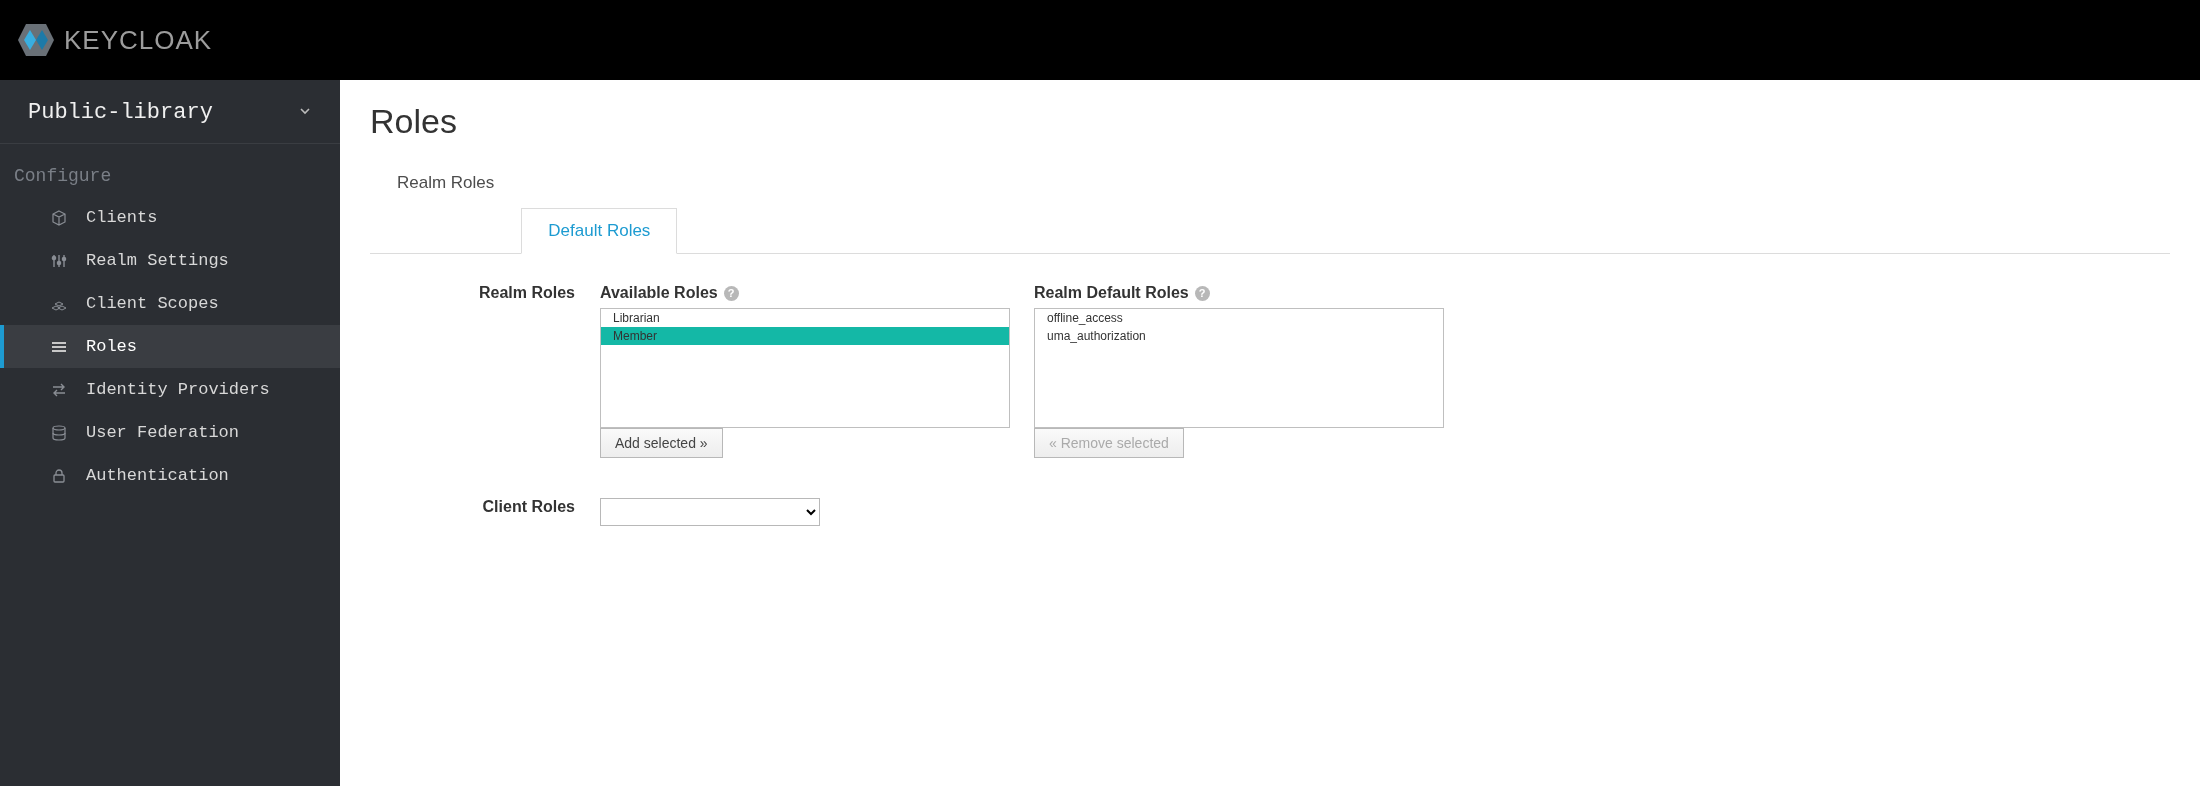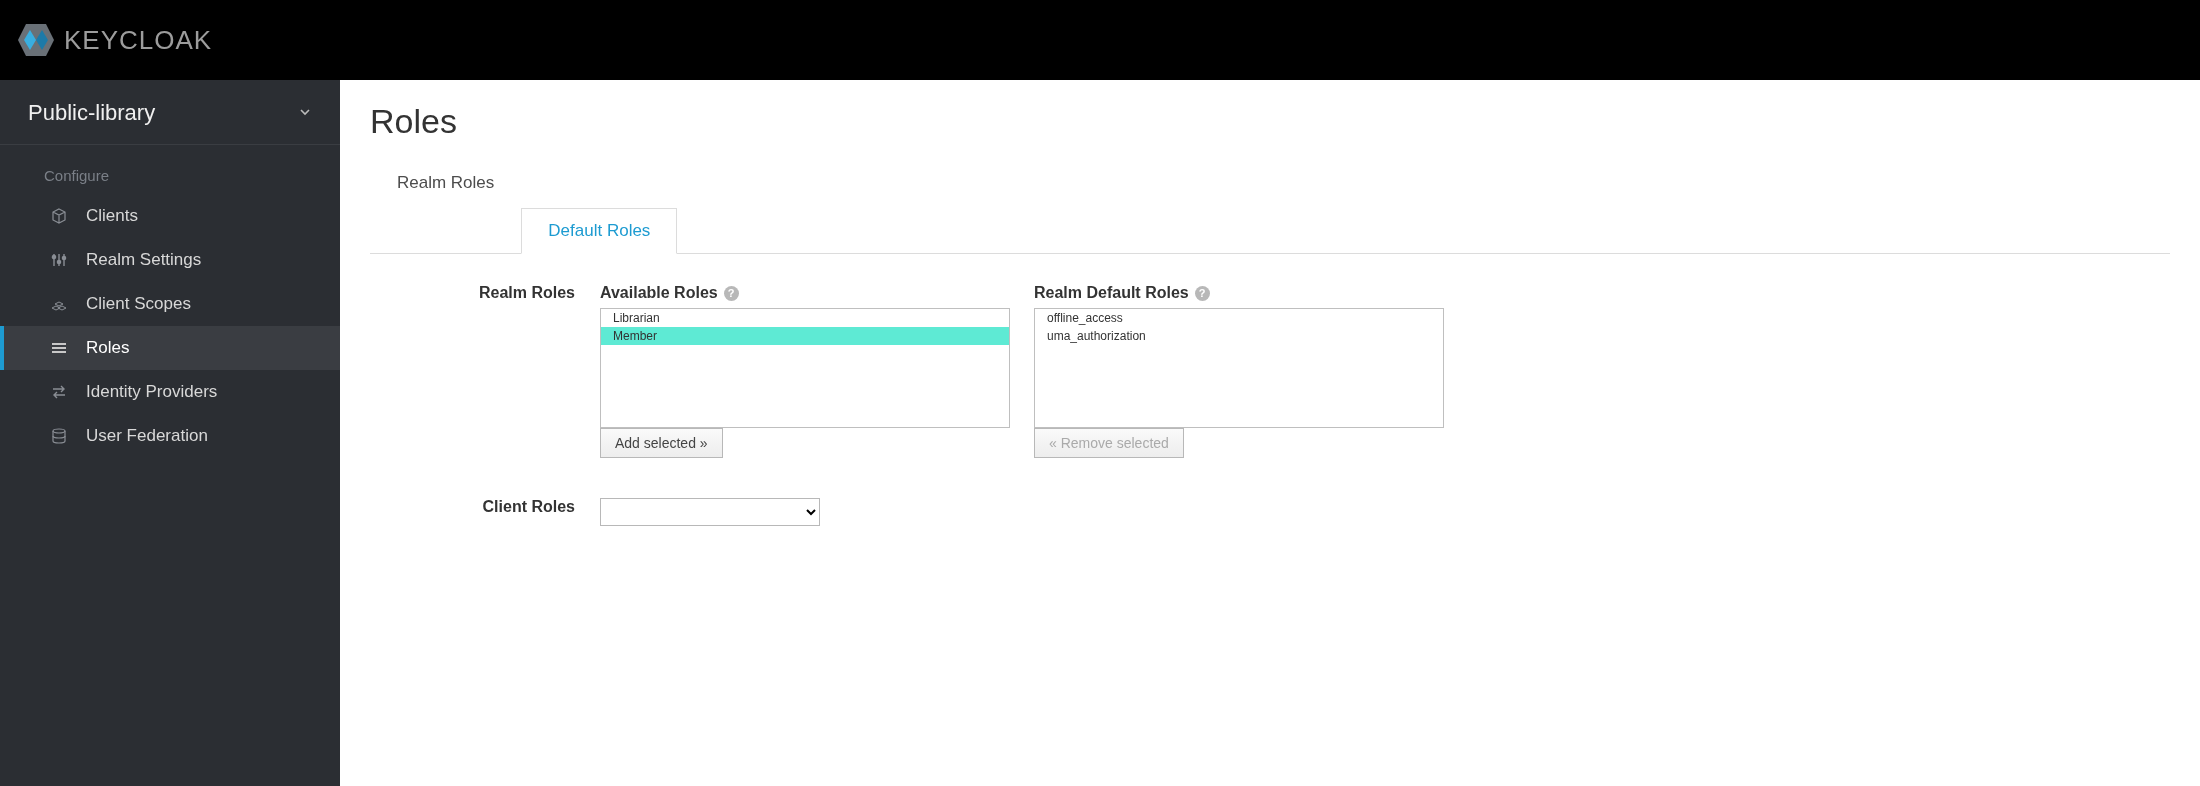--- a/index.html
+++ b/index.html
@@ -5,26 +5,26 @@
 * { box-sizing: border-box; margin: 0; padding: 0; }
 body { font-family: "Helvetica Neue", Helvetica, Arial, sans-serif; font-size: 14px; color: #333; background: #fff; }
 
 .header { background: #000; height: 80px; display: flex; align-items: center; padding-left: 16px; }
 .logo { display: flex; align-items: center; gap: 8px; }
 .logo-icon { width: 40px; height: 40px; }
 .logo-text { color: #9c9c9c; font-size: 26px; font-weight: 400; letter-spacing: 1px; }
 
 .container { display: flex; min-height: calc(786px - 80px); }
 
-.sidebar { width: 340px; background: #2b2e33; color: #ccc; flex-shrink: 0; }
+.sidebar { width: 340px; background: #2b2e33; color: #ccc; flex-shrink: 0; font-family: Liberation Mono, monospace; }
 .realm-selector { padding: 20px 28px 18px; display: flex; justify-content: space-between; align-items: center; border-bottom: 1px solid #3a3d42; cursor: pointer; }
 .realm-name { color: #f0f0f0; font-size: 22px; font-weight: 300; }
 .realm-chevron { color: #bbb; font-size: 14px; }
 
-.sidebar-section-label { color: #7a7f87; font-size: 15px; padding: 22px 44px 10px; }
+.sidebar-section-label { color: #7a7f87; font-size: 18px; padding: 22px 14px 10px; }
 
 .nav-item { display: flex; align-items: center; gap: 18px; padding: 12px 28px 12px 50px; color: #d8d8d8; font-size: 17px; cursor: pointer; position: relative; }
 .nav-item.active { background: #3a3d42; color: #fff; }
 .nav-item.active::before { content: ''; position: absolute; left: 0; top: 0; bottom: 0; width: 4px; background: #1d9bd1; }
 .nav-icon { width: 18px; height: 18px; display: inline-flex; justify-content: center; align-items: center; color: #8a8e95; flex-shrink: 0; }
 .nav-item.active .nav-icon { color: #c8c8c8; }
 
 .main { flex: 1; padding: 22px 30px; }
 .page-title { font-size: 34px; font-weight: 300; color: #333; margin-bottom: 18px; }
 
@@ -34,21 +34,21 @@
 
 .form-row { display: flex; margin-bottom: 40px; }
 .row-label { width: 230px; text-align: right; padding-right: 25px; padding-top: 0; font-weight: 600; color: #333; font-size: 16px; }
 .row-body { flex: 1; display: flex; gap: 24px; }
 
 .col { display: flex; flex-direction: column; }
 .col-label { font-weight: 600; font-size: 16px; margin-bottom: 6px; display: flex; align-items: center; gap: 6px; }
 .help-icon { width: 15px; height: 15px; border-radius: 50%; background: #b8b8b8; color: #fff; font-size: 11px; display: inline-flex; align-items: center; justify-content: center; cursor: help; font-weight: bold; }
 .listbox { width: 410px; height: 120px; border: 1px solid #bfbfbf; overflow: auto; background: #fff; }
 .listbox-item { padding: 2px 12px; font-size: 12px; cursor: pointer; user-select: none; }
-.listbox-item.selected { background: #5eead4; }
+.listbox-item.selected { background: #14b8a6; }
 .action-btn { padding: 6px 14px; font-size: 14px; border: 1px solid #b8b8b8; background: linear-gradient(#fafafa,#ededed); color: #444; cursor: pointer; width: fit-content; }
 .action-btn.disabled { color: #aaa; cursor: not-allowed; }
 
 .client-select { width: 220px; height: 28px; border: 1px solid #b8b8b8; background: #fff; font-size: 14px; }
 </style>
 </head>
 <body>
 
 <div class="header">
   <div class="logo">
@@ -144,20 +144,31 @@
             <g stroke="currentColor" stroke-width="1.2" fill="none">
               <ellipse cx="8" cy="3" rx="6" ry="2"></ellipse>
               <path d="M2 3 L2 13 A6 2 0 0 0 14 13 L14 3"></path>
               <path d="M2 8 A6 2 0 0 0 14 8"></path>
             </g>
           </svg>
       </span>
       <span>User Federation</span>
     </div>
 
+    <div class="nav-item">
+      <span class="nav-icon">
+        <svg width="16" height="16" viewBox="0 0 16 16">
+            <g stroke="currentColor" stroke-width="1.3" fill="none">
+              <rect x="3" y="7" width="10" height="7" rx="1"></rect>
+              <path d="M5 7 L5 5 A3 3 0 0 1 11 5 L11 7"></path>
+            </g>
+          </svg>
+      </span>
+      <span>Authentication</span>
+    </div>
   </aside>
 
   <main class="main">
     <h1 class="page-title">Roles</h1>
 
     <div class="tabs">
       <div class="tab">Realm Roles</div>
       <div class="tab active">Default Roles</div>
     </div>
 

